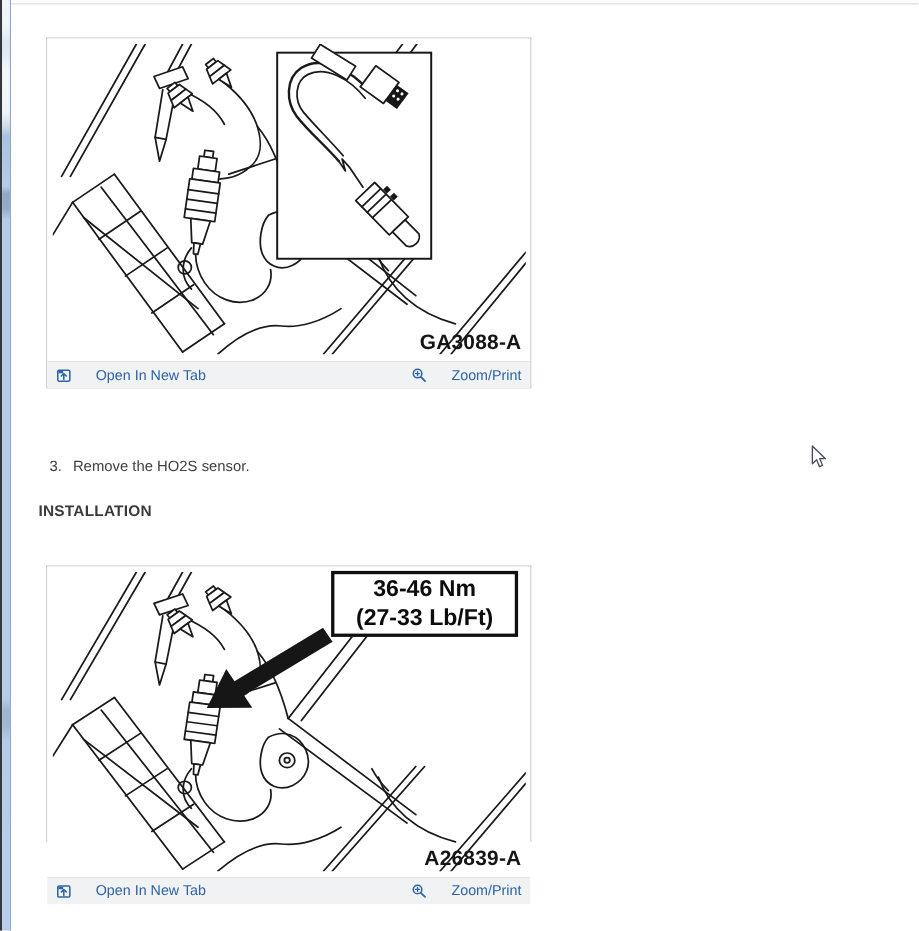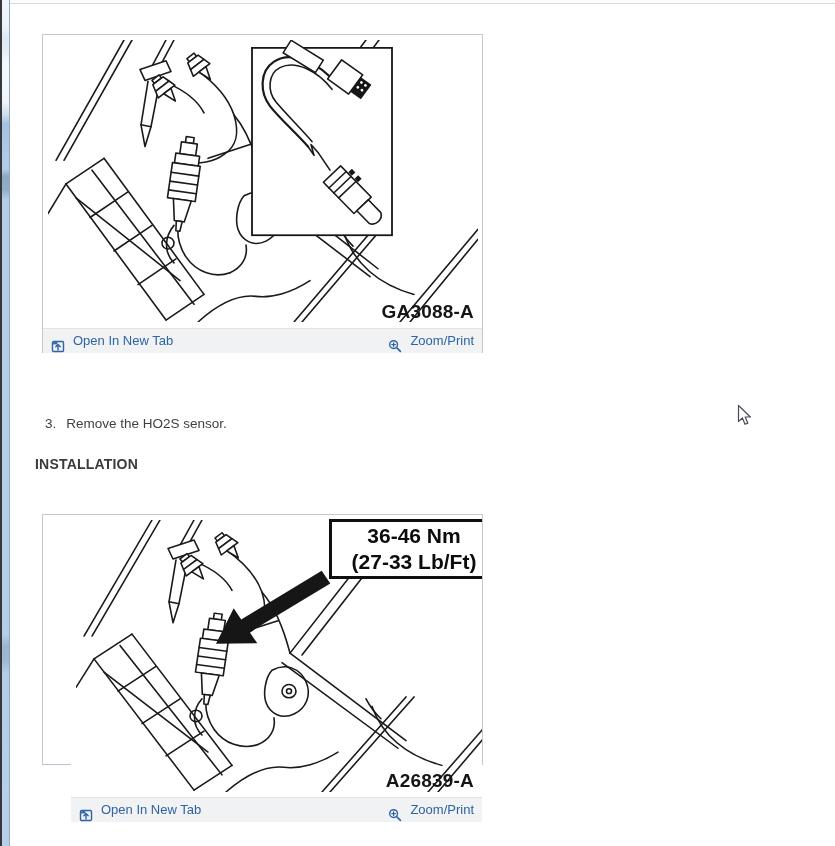--- a/index.html
+++ b/index.html
@@ -32,21 +32,21 @@
   .top-band{position:absolute;left:10px;top:0;width:825px;height:3px;background:#fbfcfd;}
   .top-hairline{position:absolute;left:10px;top:3px;width:825px;height:1px;background:#d8dadc;}
 
   
   .figure-card{
     position:absolute;left:42px;width:441px;
     border:1px solid #c8c8c8;border-bottom-color:#b7c3d2;
     background:#fff;box-sizing:border-box;
   }
   #figure-1{top:34px;height:319px;}
-  #figure-2{top:514px;height:251px;padding-left:28px;}
+  #figure-2{top:514px;height:251px;}
   .fig-illustration{position:relative;background:#fff;overflow:hidden;}
   #figure-1 .fig-illustration{height:293px;}
   #figure-2 .fig-illustration{height:282px;}
   .fig-illustration svg.art{position:absolute;left:5px;top:5px;}
   .code-label{
     position:absolute;right:8px;bottom:5px;
     font-weight:bold;font-size:19px;color:#151515;letter-spacing:.2px;
   }
   .torque-box{
     position:absolute;left:258px;top:4px;width:164px;height:53px;
@@ -54,21 +54,21 @@
     text-align:center;font-weight:bold;color:#0c0c0c;
     font-size:21px;line-height:26px;padding-top:1px;box-sizing:content-box;
   }
   
   .fig-toolbar{
     height:24px;background:#f1f2f3;border-top:1px solid #e2e3e5;
     display:flex;align-items:center;justify-content:space-between;
     padding:0 8px;font-size:13px;
   }
   .tb-link{
-    display:flex;align-items:flex-end;gap:8px;color:#2e63a6;cursor:pointer;
+    display:flex;align-items:center;gap:22px;color:#2e63a6;cursor:pointer;
     line-height:24px;white-space:nowrap;
   }
   .tb-link svg{display:block;}
 
   
   .step-line{
     position:absolute;left:45px;top:416px;font-size:13.5px;color:#3f3f3f;
     display:flex;
   }
   .step-line .step-num{margin-right:10px;}

